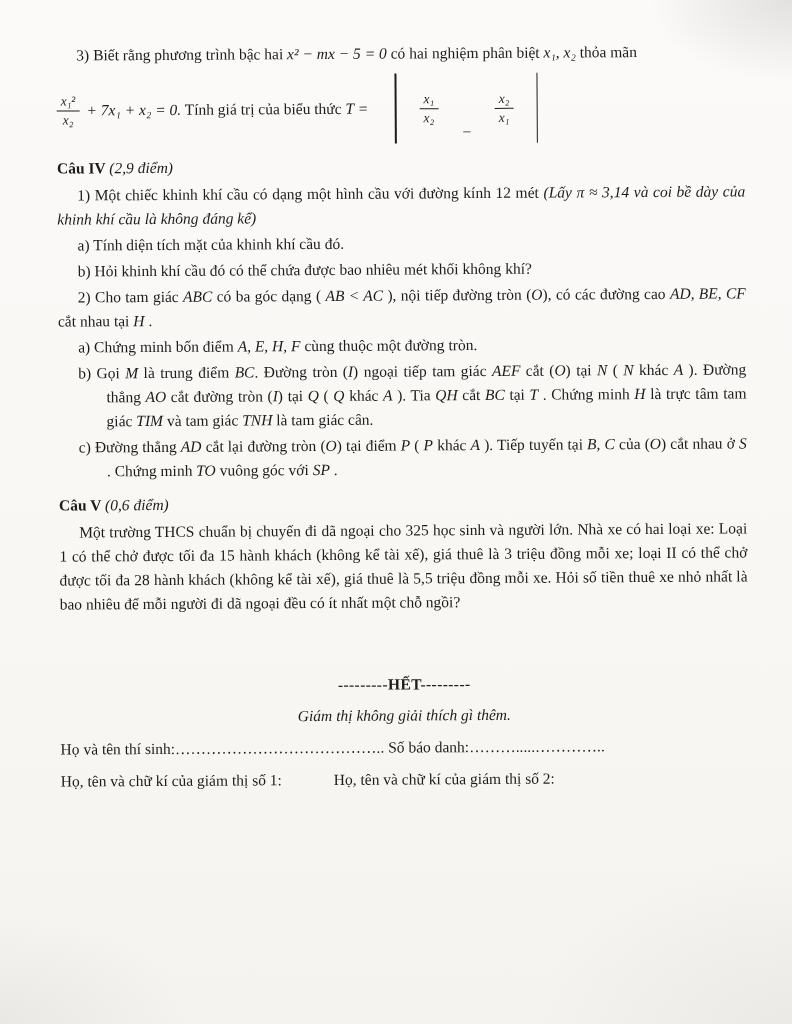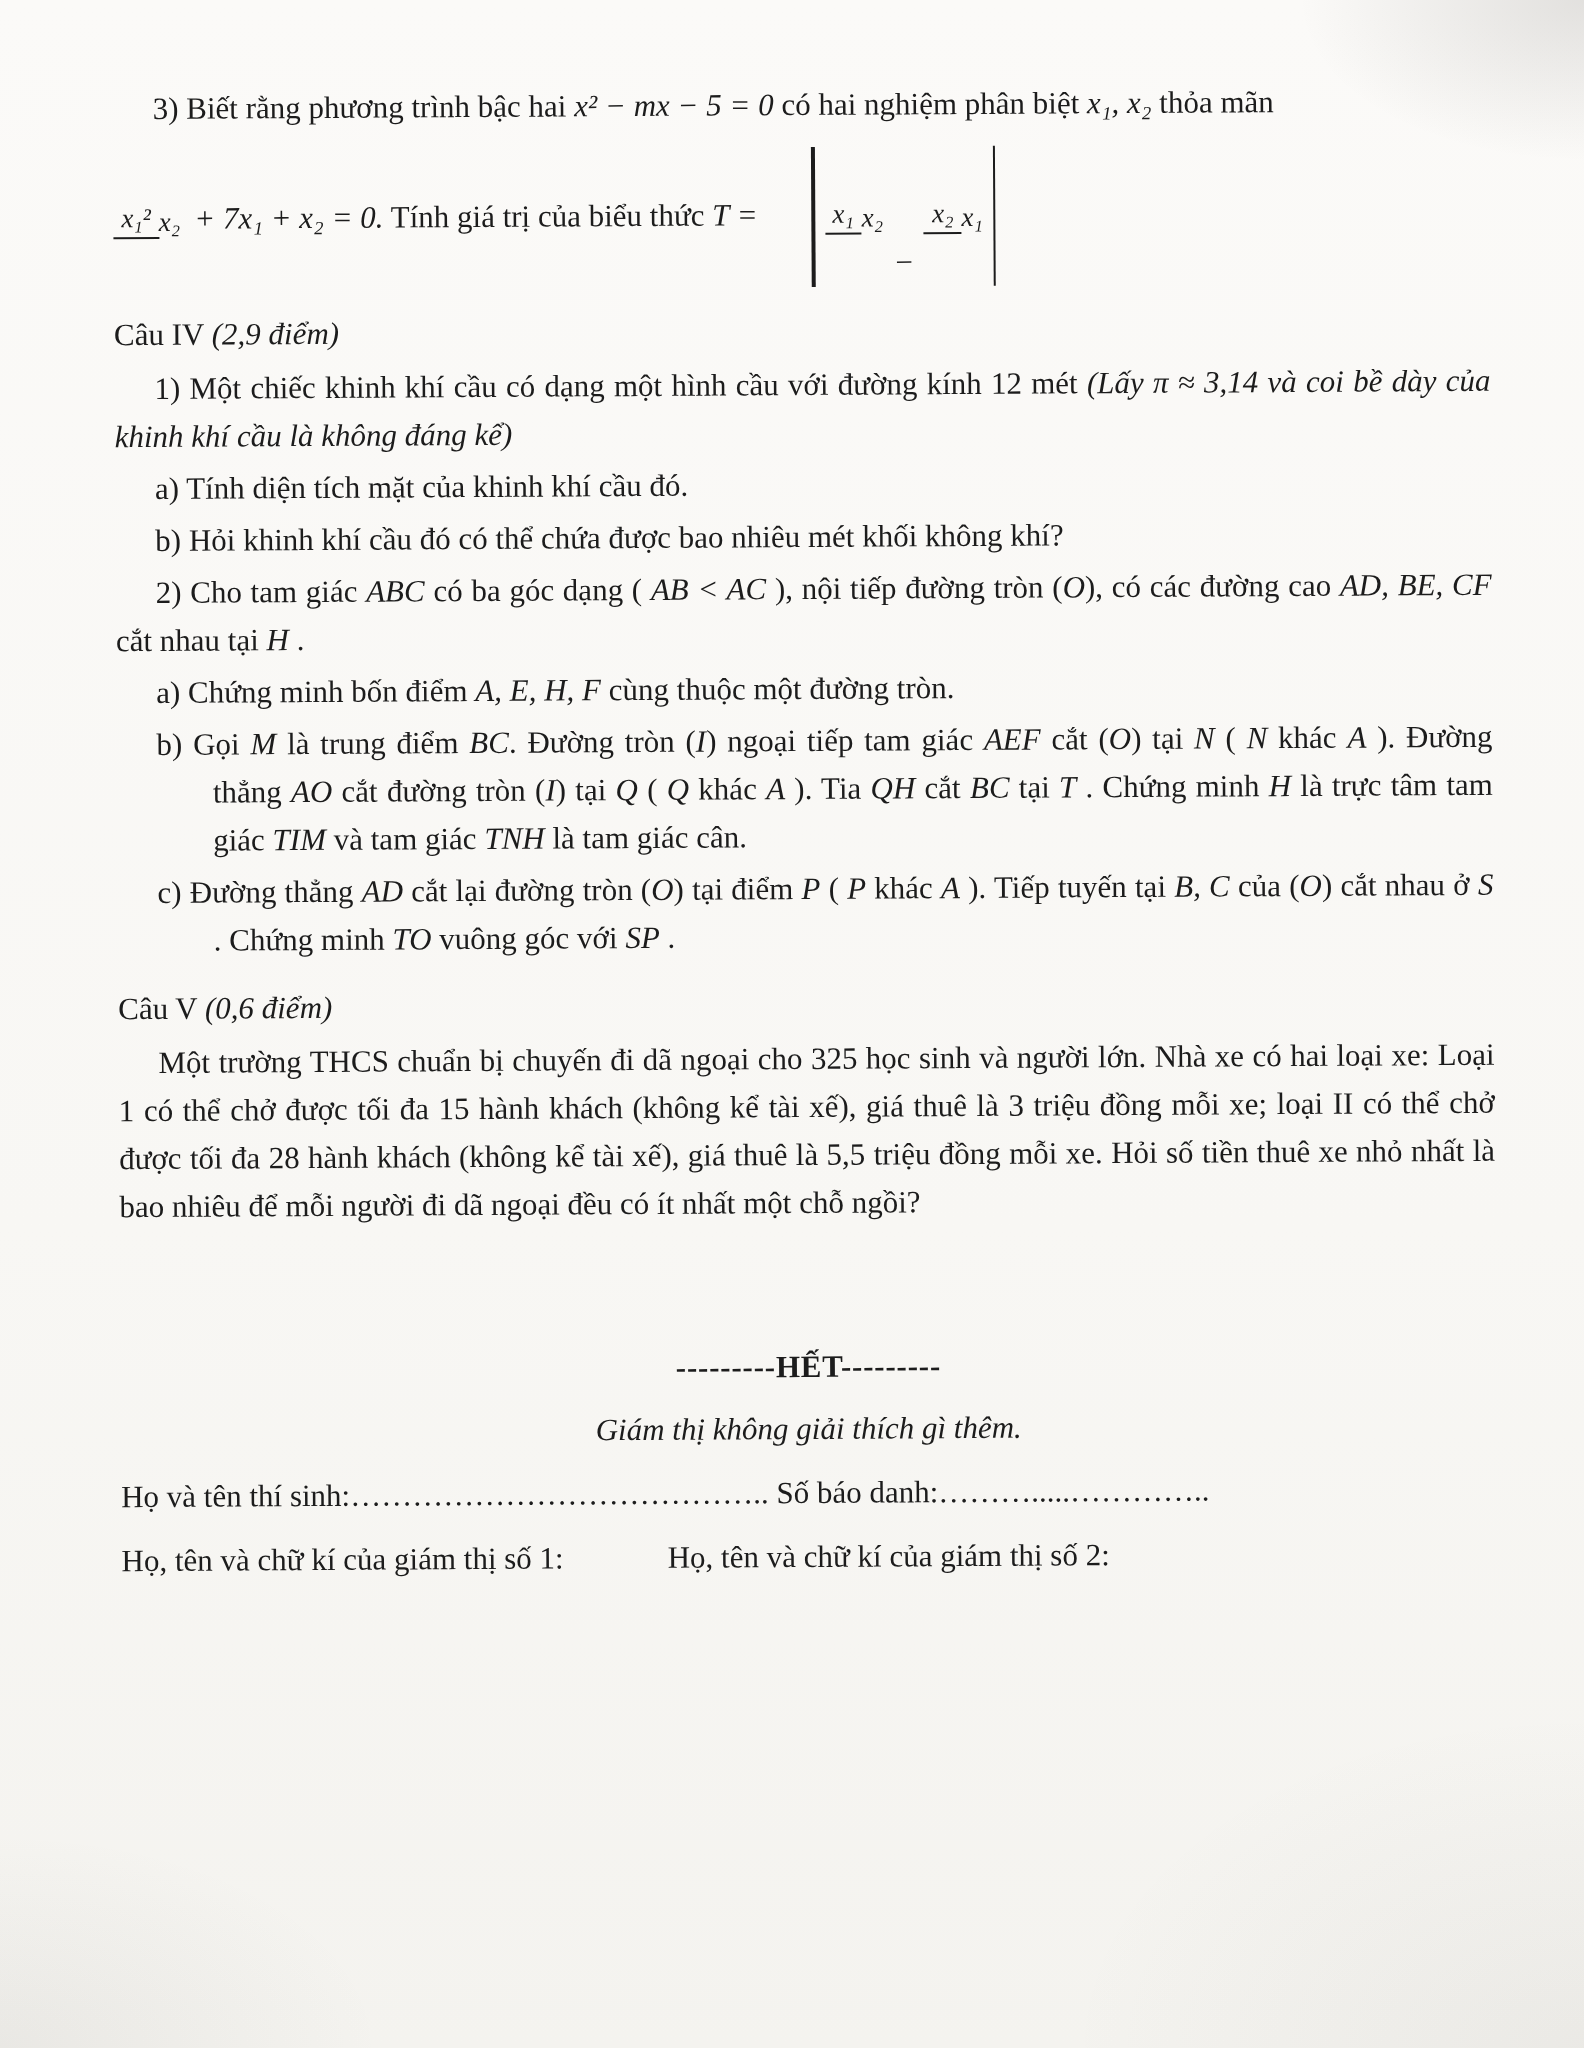--- a/index.html
+++ b/index.html
@@ -23,31 +23,31 @@
     padding:40px 48px 0 56px;
     transform:rotate(-0.35deg);
     transform-origin:40% 0%;
     font-size:15.5px; line-height:24px;
   }
   p { margin:0; }
   .para { margin:2px 0; text-align:justify; }
   .indent { text-indent:20px; }
   .heading { margin:10px 0 3px; }
   .sub { margin:2px 0 2px 20px; padding-left:28px; text-indent:-28px; text-align:justify; }
-  .b { font-weight:normal; font-style:normal; }
+  .b { font-weight:bold; font-style:normal; }
   .i { font-style:italic; }
   .m { font-style:italic;margin-top:48px; }
   .eqline { display:flex; align-items:center; gap:7px; margin:7px 0 9px; min-height:48px; }
   .frac {
-    display:inline-flex; flex-direction:row; align-items:center;
+    display:inline-flex; flex-direction:column; align-items:center;
     font-style:italic; font-size:13.5px; line-height:16px;
   }
   .frac .num { border-bottom:1.2px solid #1c1c1c; padding:0 4px 1px; }
   .frac .den { padding-top:1px; }
-  .abs { display:inline-flex; align-items:center; gap:5px;padding-left:20px; }
+  .abs { display:inline-flex; align-items:center; gap:23px;padding-left:20px; }
   .vbar { width:1.4px; align-self:stretch; background:#1c1c1c; margin:1px 0; }
   .het { text-align:center; font-weight:bold; margin-top:58px; letter-spacing:0.4px; }
   .note { text-align:center; font-style:italic; margin-top:7px; }
   .nameline { margin-top:8px; }
   .proctors { display:flex; gap:52px; margin-top:8px; }
 </style>
 </head>
 <body>
 
 <div class="page">

